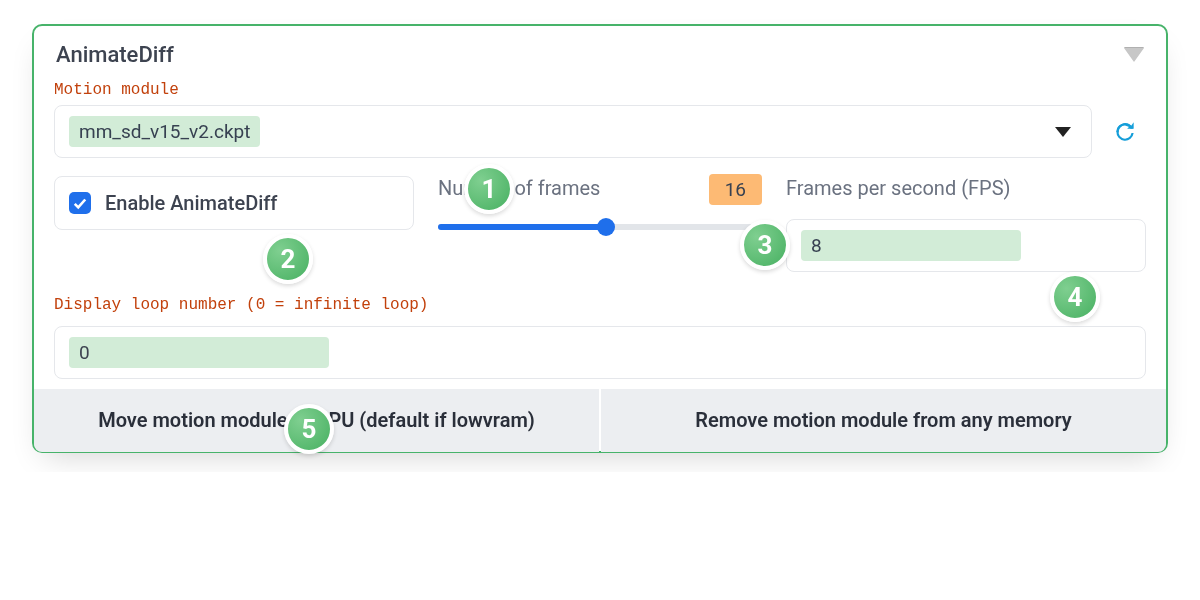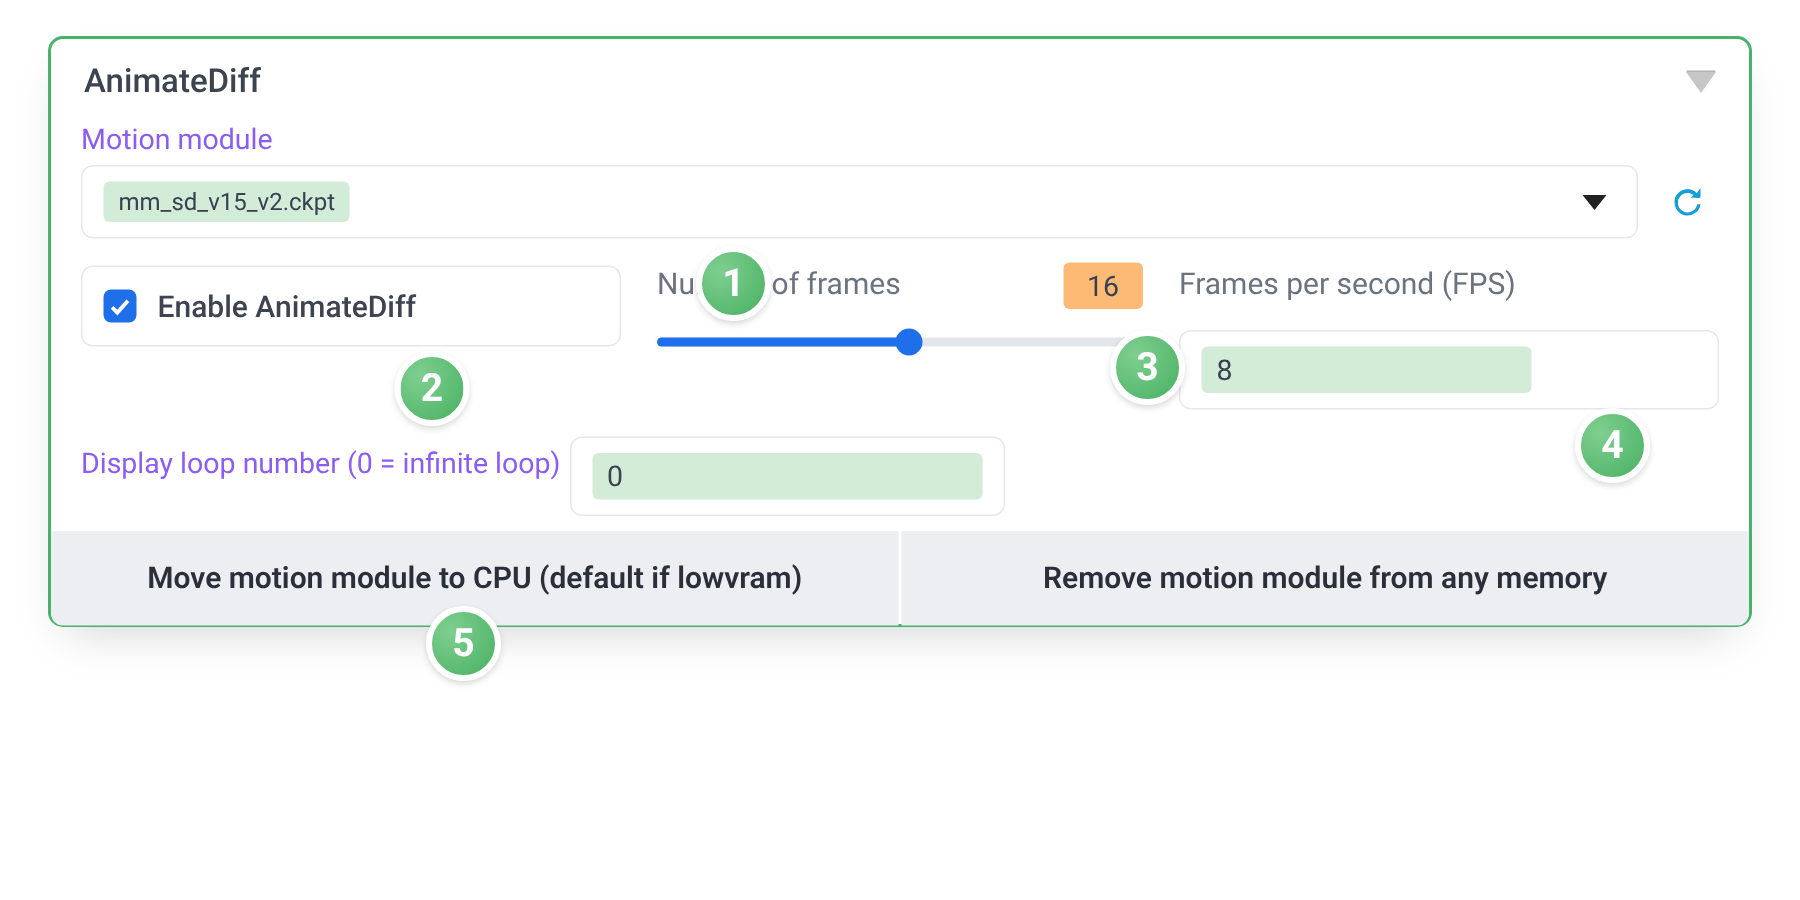--- a/index.html
+++ b/index.html
@@ -34,35 +34,36 @@
     color: #3d4350;
   }
   .collapse-icon {
     width: 0; height: 0;
     border-left: 10px solid transparent;
     border-right: 10px solid transparent;
     border-top: 14px solid #c7c7c7;
     filter: drop-shadow(0 -1px 0 #b0b0b0);
   }
   .section-label {
-    font-size: 19px;
-    color: #8b5cf6;
+    font-size: 16px;
+    color: #c2410c;
     margin: 6px 0 6px 0;
+    font-family: Liberation Mono, monospace;
   }
   .row { display: flex; align-items: center; gap: 14px; position: relative; }
   .module-row { gap: 14px; align-items: stretch; margin-bottom: 18px; }
   .select-box {
     flex: 1;
     border: 1px solid #e5e7eb;
     border-radius: 8px;
     padding: 10px 14px;
     display: flex;
     align-items: center;
     justify-content: space-between;
-    font-size: 16px;
+    font-size: 19px;
     position: relative;
   }
   .select-value {
     background: #d2ecd7;
     border-radius: 4px;
     padding: 4px 10px;
     color: #374151;
   }
   .select-caret {
     width: 0; height: 0;
@@ -149,21 +150,21 @@
     font-size: 19px;
     color: #374151;
   }
   .fps-input-inner {
     background: #d2ecd7;
     border-radius: 4px;
     padding: 4px 10px;
     display: inline-block;
     min-width: 220px;
   }
-  .loop-row { display: flex; gap: 6px; margin-bottom: 10px; }
+  .loop-row { display: flex; flex-direction: column; gap: 6px; margin-bottom: 10px; }
   .loop-input {
     border: 1px solid #e5e7eb;
     border-radius: 8px;
     padding: 10px 14px;
     font-size: 19px;
   }
   .loop-input-inner {
     background: #d2ecd7;
     border-radius: 4px;
     padding: 4px 10px;

